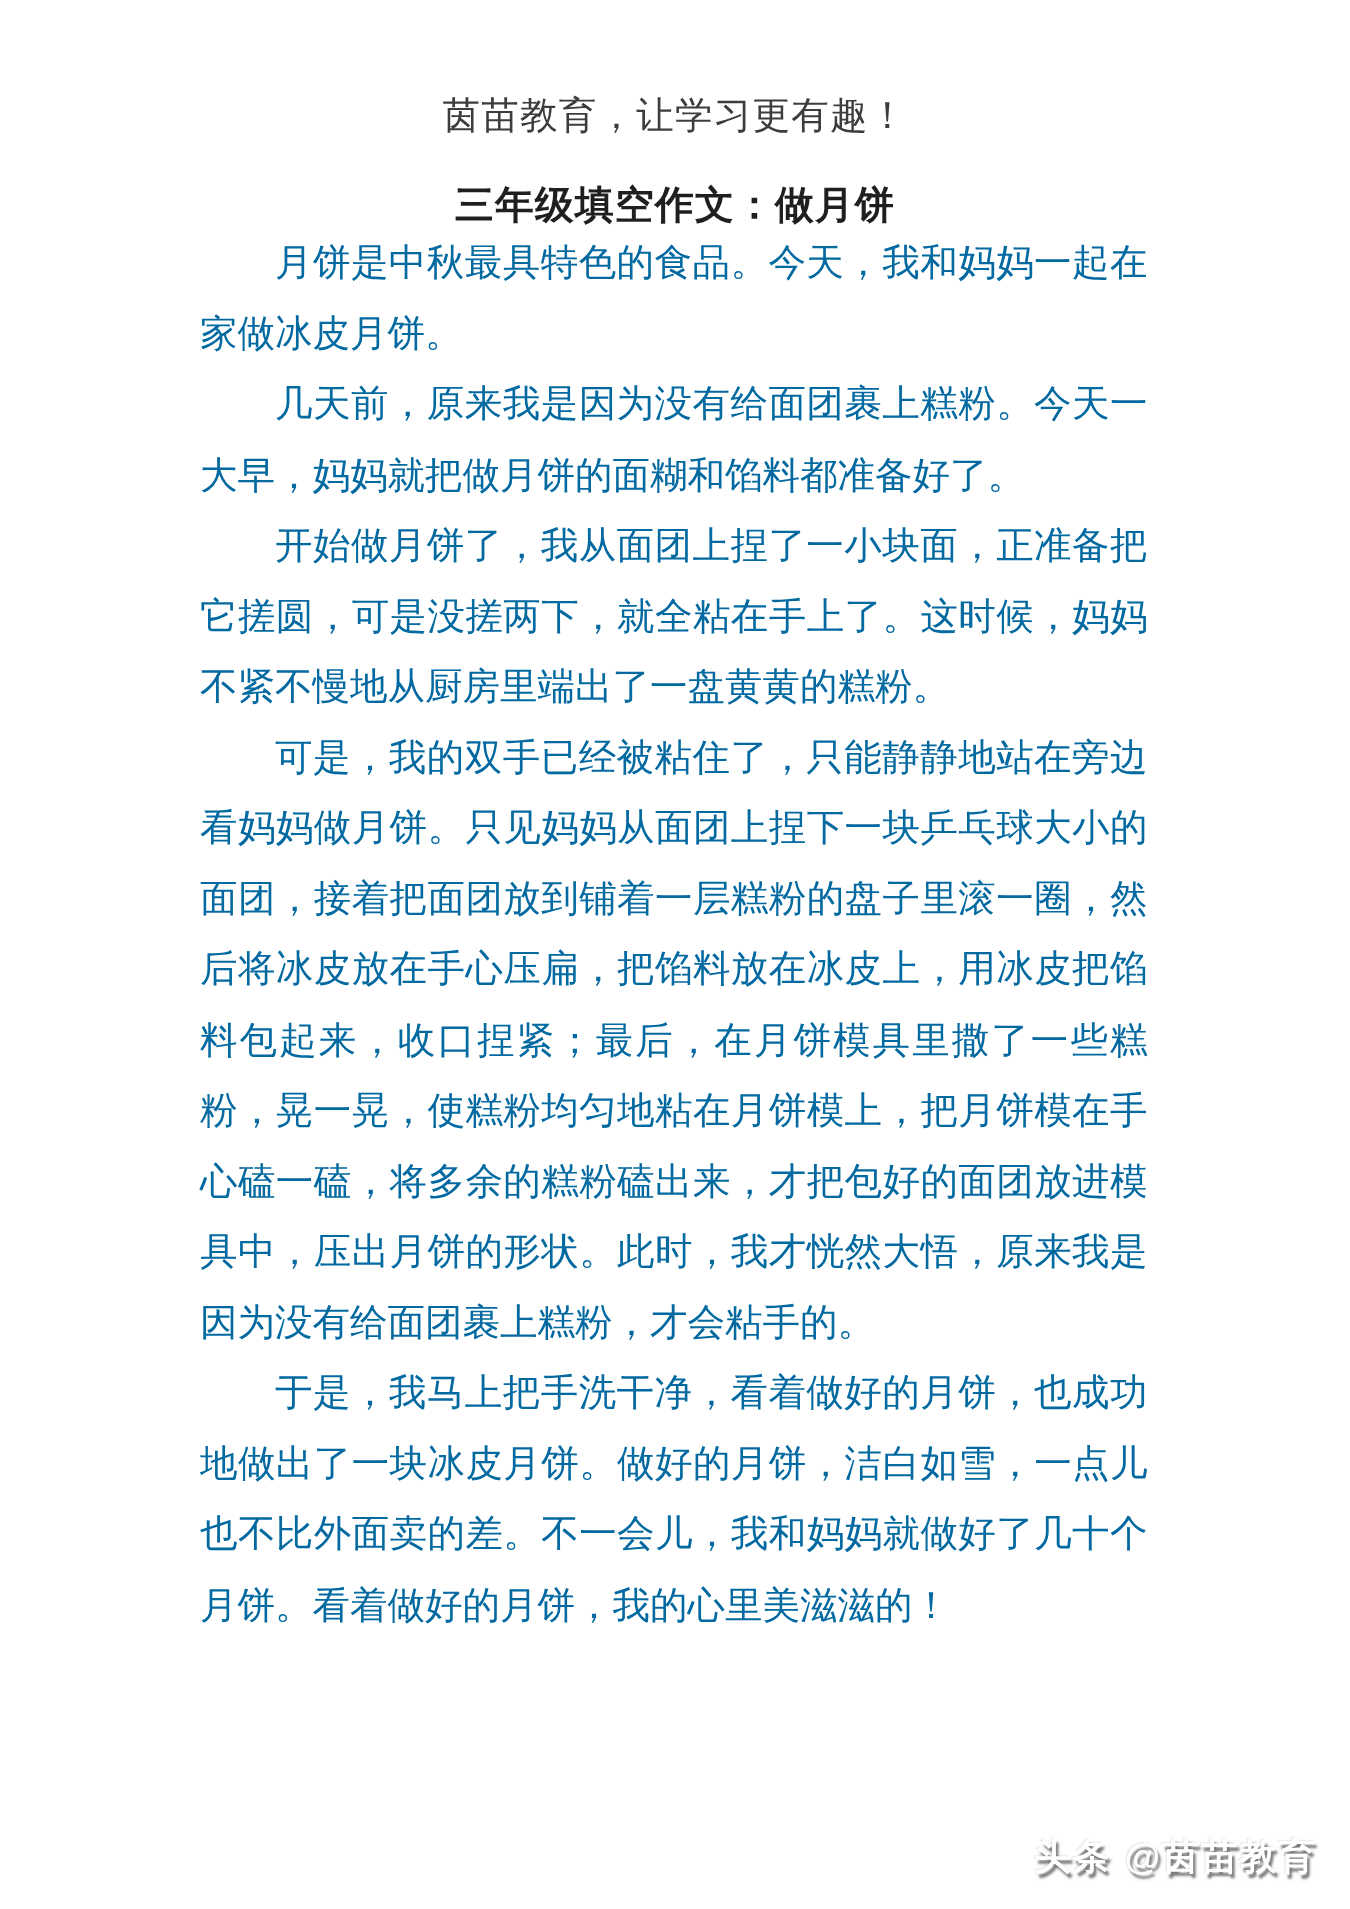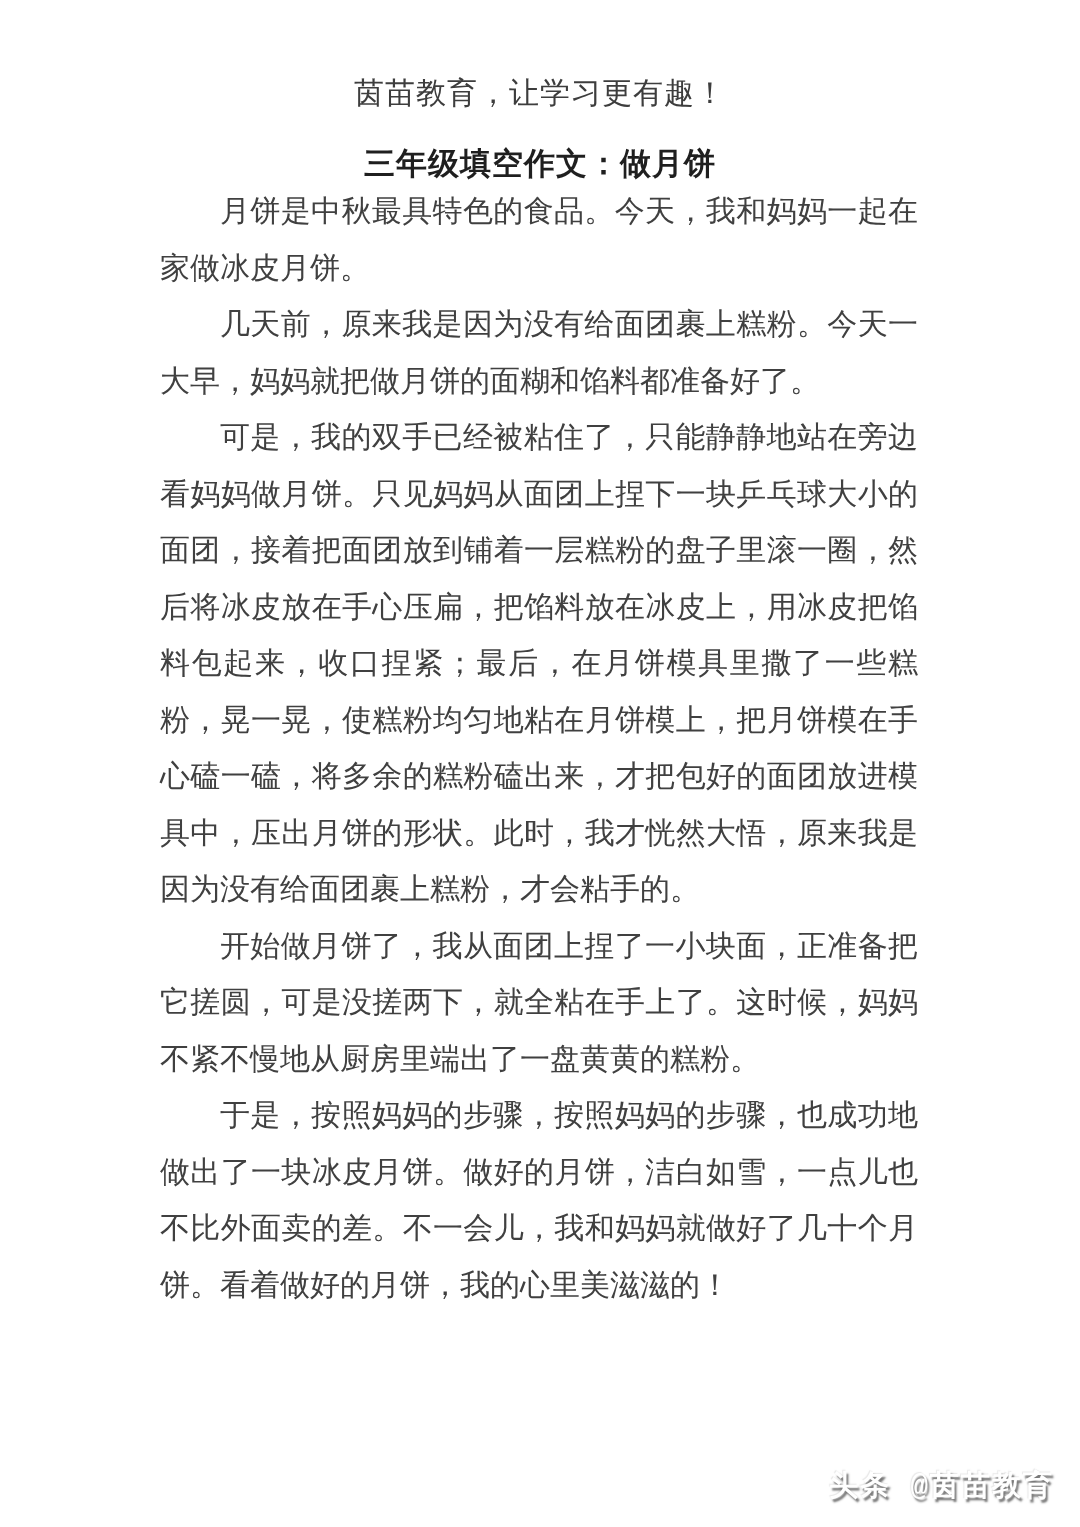--- a/index.html
+++ b/index.html
@@ -33,30 +33,30 @@
     color: #1f1f1f;
     letter-spacing: 1px;
   }
   .essay-body {
     margin: 1px 162px 0 160px;
   }
   .essay-body p {
     margin: 0;
     font-size: 30px;
     line-height: 56.5px;
-    color: #404040;
+    color: #0369a1;
     text-align: justify;
     text-justify: inter-ideograph;
     text-indent: 2em;
   }
   .watermark {
     position: absolute;
     top: 1466px;
     right: 26px;
-    font-family: Liberation Mono, monospace;
+    font-family: Liberation Sans, sans-serif;
     font-size: 29px;
     font-weight: bold;
     letter-spacing: 2px;
     color: #ffffff;
     text-shadow: 2px 3px 2px rgba(95, 95, 95, 0.85),
                  -1px -1px 1px rgba(190, 190, 190, 0.35);
     white-space: nowrap;
     margin-left: 40px;
   }
 </style>
@@ -65,20 +65,20 @@
 
 <div class="page">
 
   <div class="site-header">茵苗教育，让学习更有趣！</div>
 
   <h1 class="doc-title">三年级填空作文：做月饼</h1>
 
   <div class="essay-body">
     <p>月饼是中秋最具特色的食品。今天，我和妈妈一起在家做冰皮月饼。</p>
     <p>几天前，原来我是因为没有给面团裹上糕粉。今天一大早，妈妈就把做月饼的面糊和馅料都准备好了。</p>
+    <p>开始做月饼了，我从面团上捏了一小块面，正准备把它搓圆，可是没搓两下，就全粘在手上了。这时候，妈妈不紧不慢地从厨房里端出了一盘黄黄的糕粉。</p>
     <p>可是，我的双手已经被粘住了，只能静静地站在旁边看妈妈做月饼。只见妈妈从面团上捏下一块乒乓球大小的面团，接着把面团放到铺着一层糕粉的盘子里滚一圈，然后将冰皮放在手心压扁，把馅料放在冰皮上，用冰皮把馅料包起来，收口捏紧；最后，在月饼模具里撒了一些糕粉，晃一晃，使糕粉均匀地粘在月饼模上，把月饼模在手心磕一磕，将多余的糕粉磕出来，才把包好的面团放进模具中，压出月饼的形状。此时，我才恍然大悟，原来我是因为没有给面团裹上糕粉，才会粘手的。</p>
-    <p>开始做月饼了，我从面团上捏了一小块面，正准备把它搓圆，可是没搓两下，就全粘在手上了。这时候，妈妈不紧不慢地从厨房里端出了一盘黄黄的糕粉。</p>
-    <p>于是，按照妈妈的步骤，按照妈妈的步骤，也成功地做出了一块冰皮月饼。做好的月饼，洁白如雪，一点儿也不比外面卖的差。不一会儿，我和妈妈就做好了几十个月饼。看着做好的月饼，我的心里美滋滋的！</p>
+    <p>于是，我马上把手洗干净，看着做好的月饼，也成功地做出了一块冰皮月饼。做好的月饼，洁白如雪，一点儿也不比外面卖的差。不一会儿，我和妈妈就做好了几十个月饼。看着做好的月饼，我的心里美滋滋的！</p>
   </div>
 
   <div class="watermark">头条 @茵苗教育</div>
 
 </div>
 
 </body></html>

